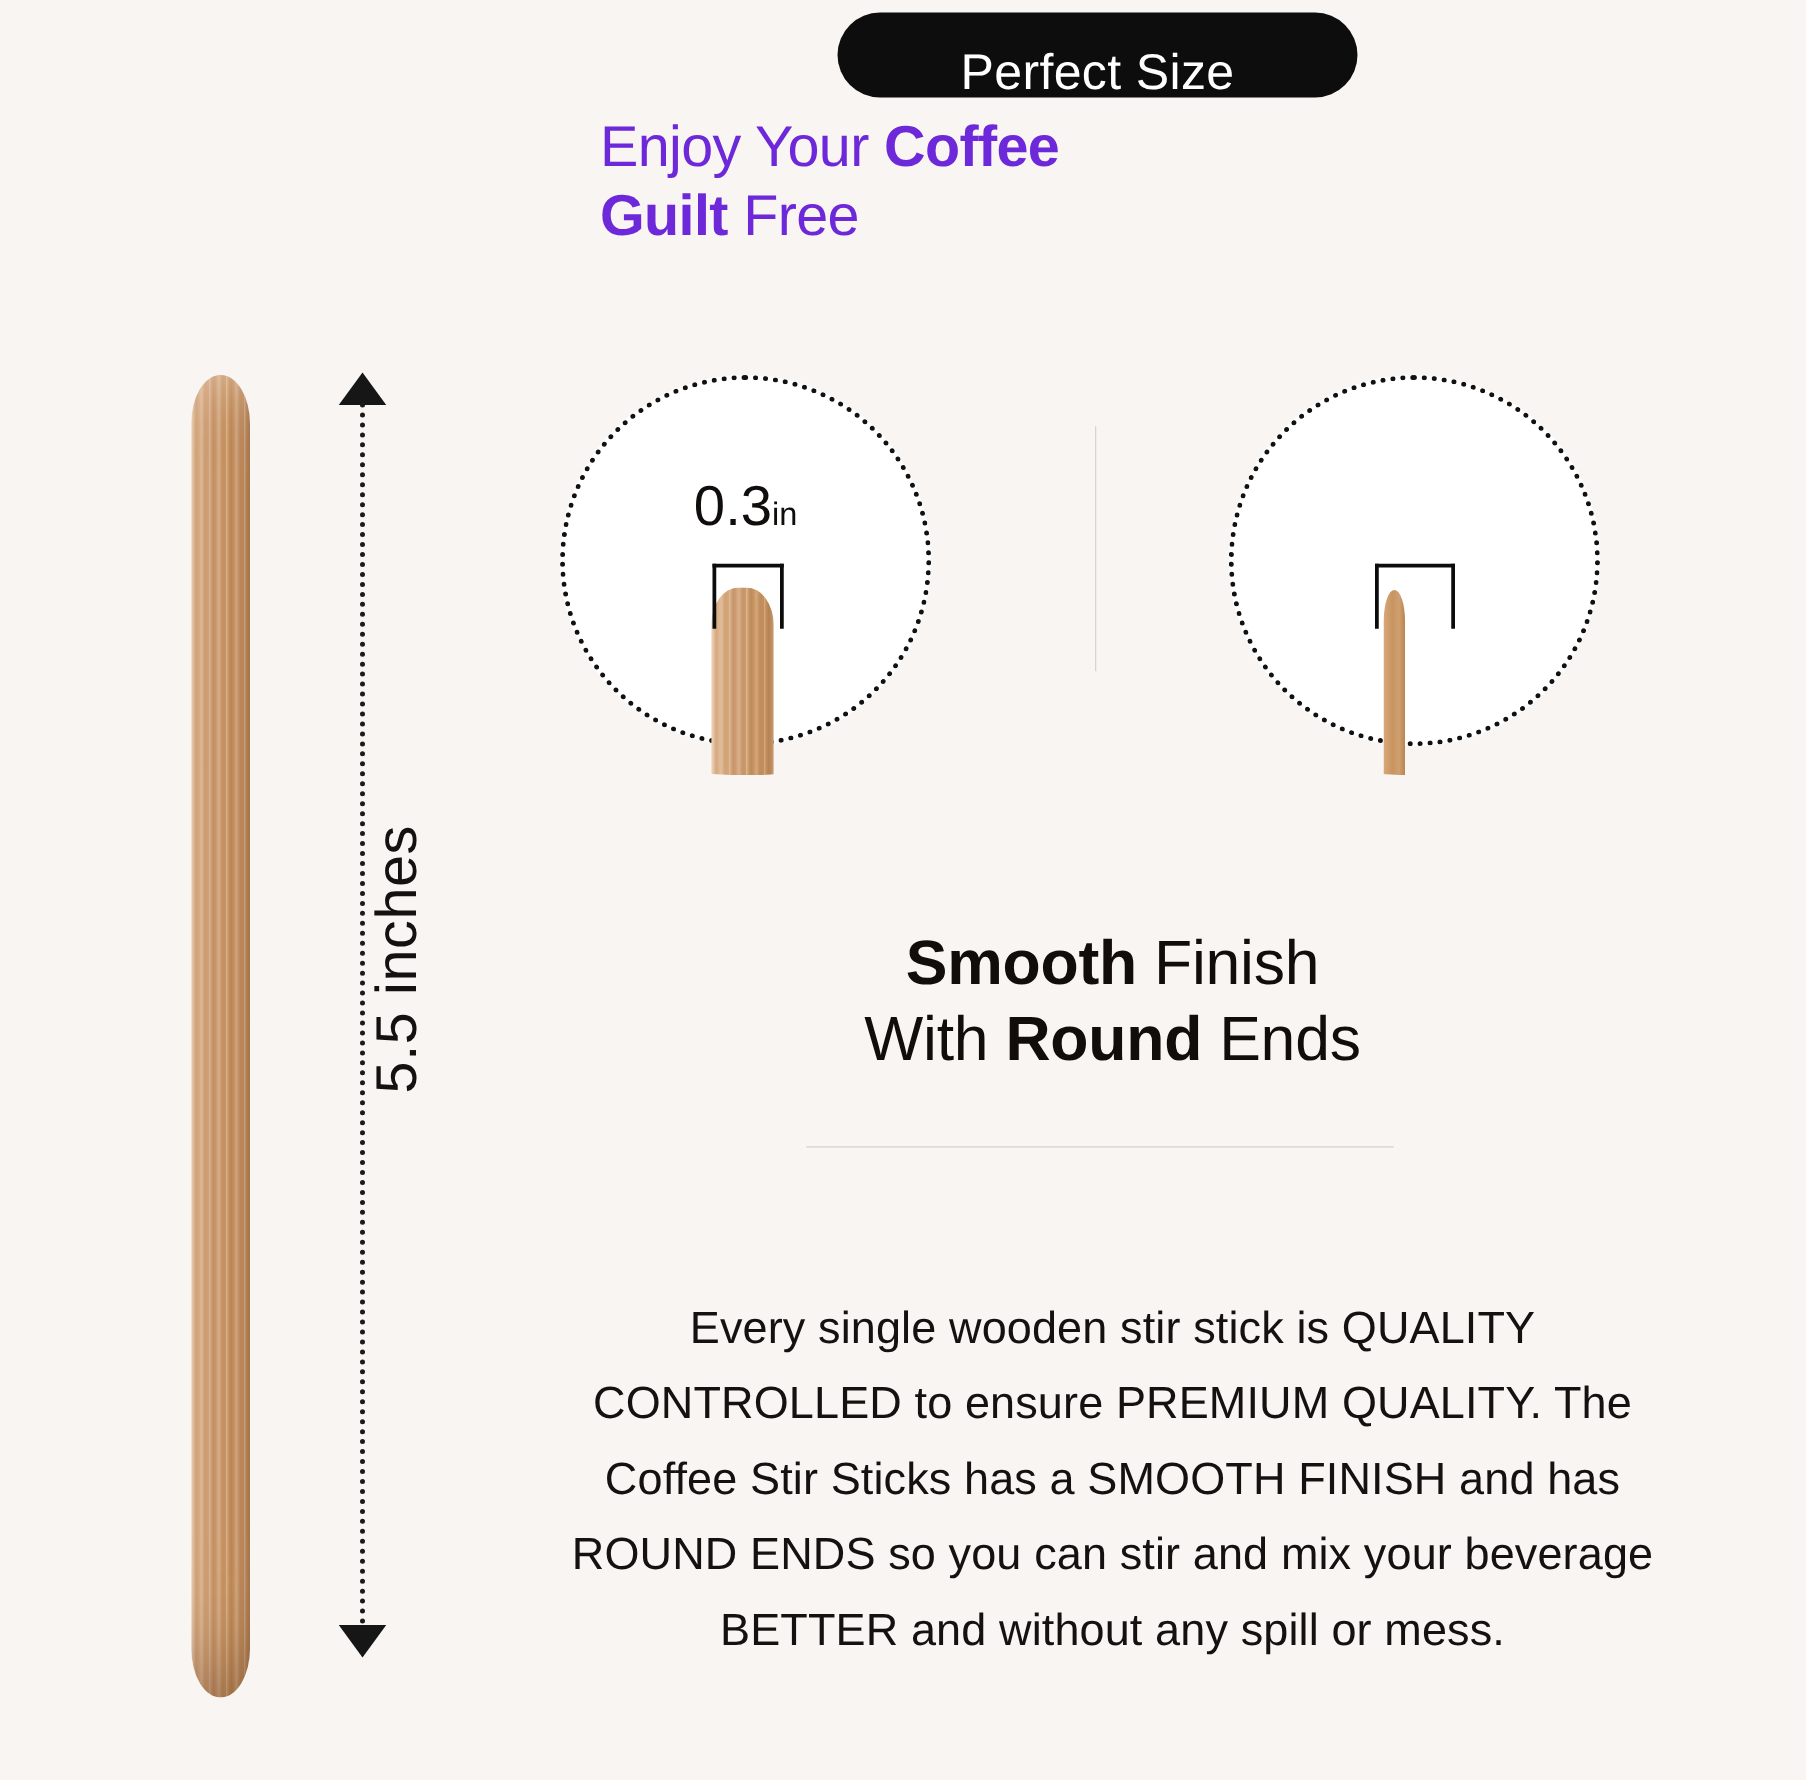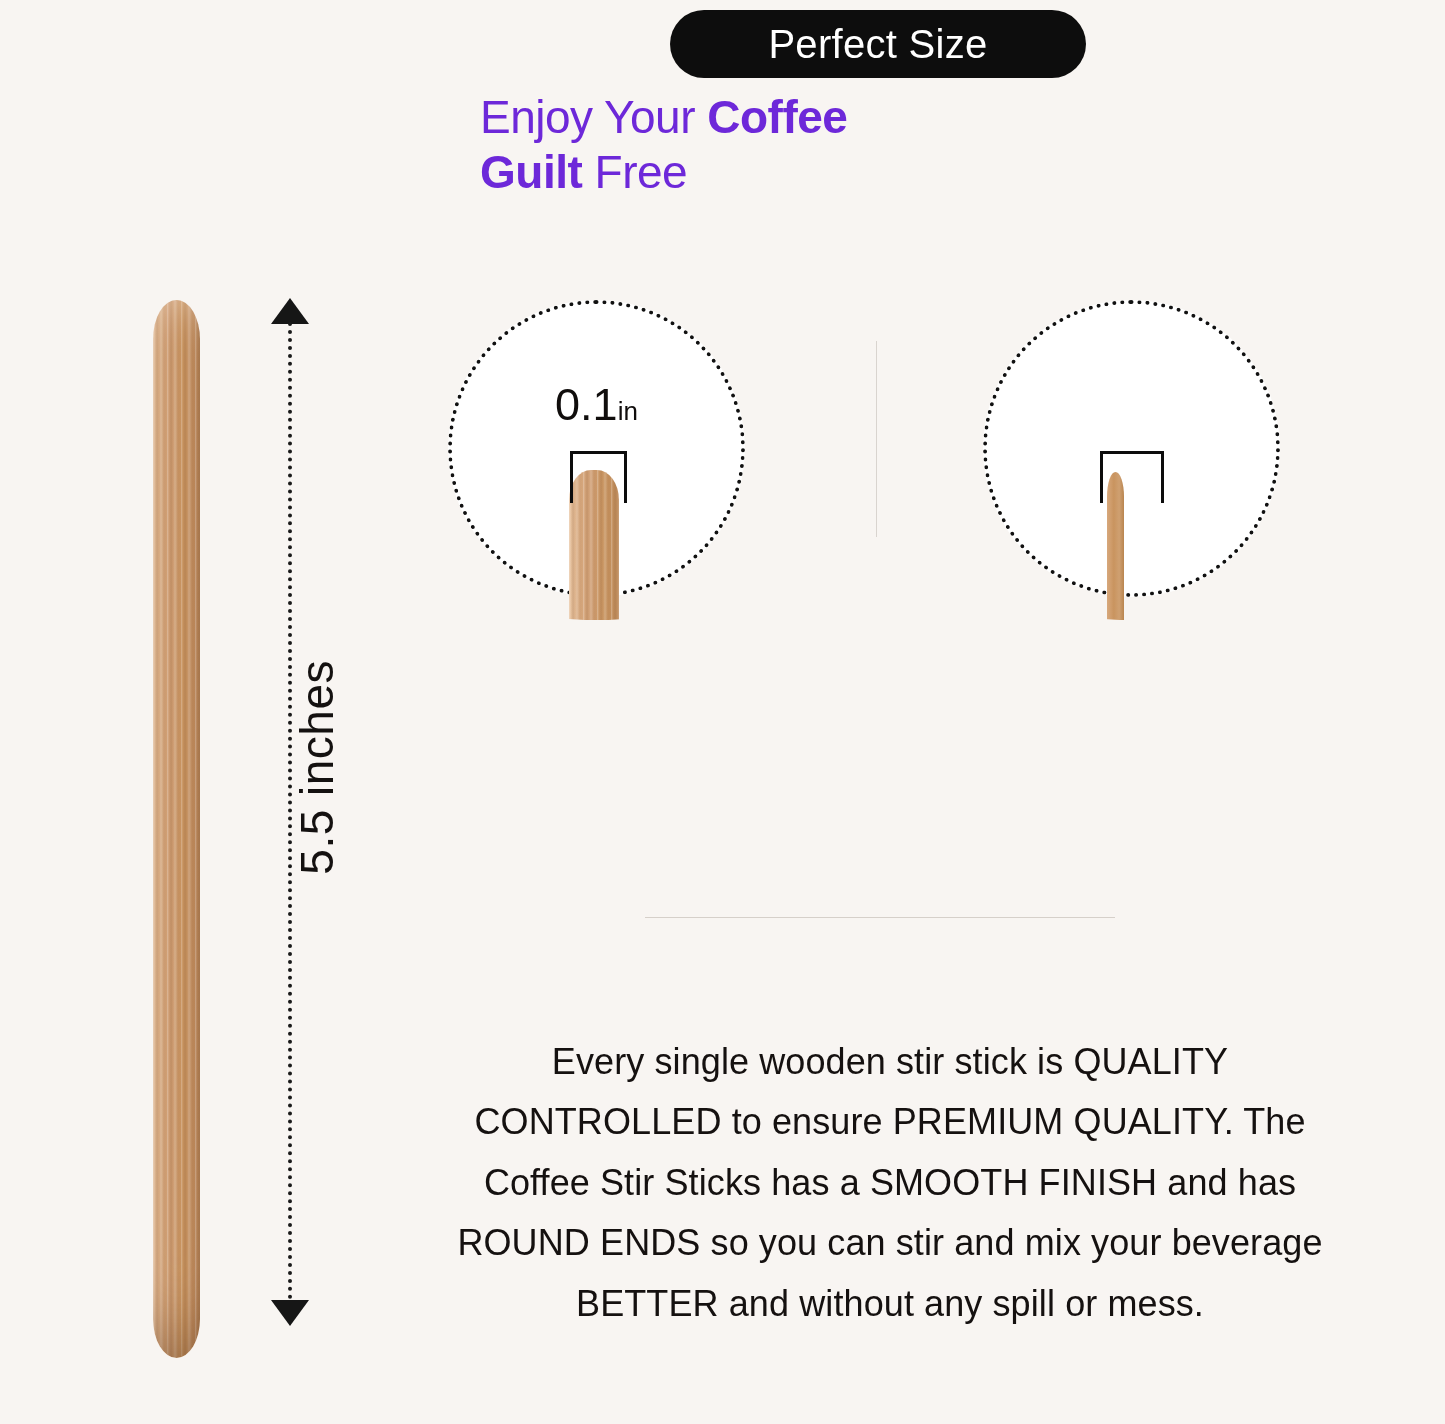--- a/index.html
+++ b/index.html
@@ -23,21 +23,21 @@
   
   .badge {
     position: absolute;
     left: 670px;
     top: 10px;
     width: 416px;
     height: 68px;
     background: #0d0d0d;
     border-radius: 34px;
     display: flex;
-    align-items: center;
+    align-items: flex-end;
     justify-content: center;
   }
   .badge-label {
     color: #ffffff;
     font-size: 40px;
     font-weight: 300;
     letter-spacing: 0.3px;
     line-height: 1;
   }
 
@@ -270,29 +270,33 @@
   <div class="dim-line"></div>
   <div class="arrow-down"></div>
   <div class="dim-label">5.5 inches</div>
 
   <div class="circle left"></div>
   <div class="clip left">
     <div class="stub wide"></div>
   </div>
   <div class="bracket left"></div>
   <div class="circle-value left">
-    <span>0.1</span><span class="unit">in</span>
+    <span>0.3</span><span class="unit">in</span>
   </div>
 
   <div class="v-separator"></div>
 
   <div class="circle right"></div>
   <div class="clip right">
     <div class="stub narrow"></div>
   </div>
   <div class="bracket right"></div>
 
+  <div class="subhead">
+    <b>Smooth</b><span> Finish</span><br>
+    <span>With </span><b>Round</b><span> Ends</span>
+  </div>
 
   <div class="h-divider"></div>
 
   <div class="body-copy">Every single wooden stir stick is QUALITY CONTROLLED to ensure PREMIUM QUALITY. The Coffee Stir Sticks has a SMOOTH FINISH and has ROUND ENDS so you can stir and mix your beverage BETTER and without any spill or mess.</div>
 
 </div>
 
 </body></html>

